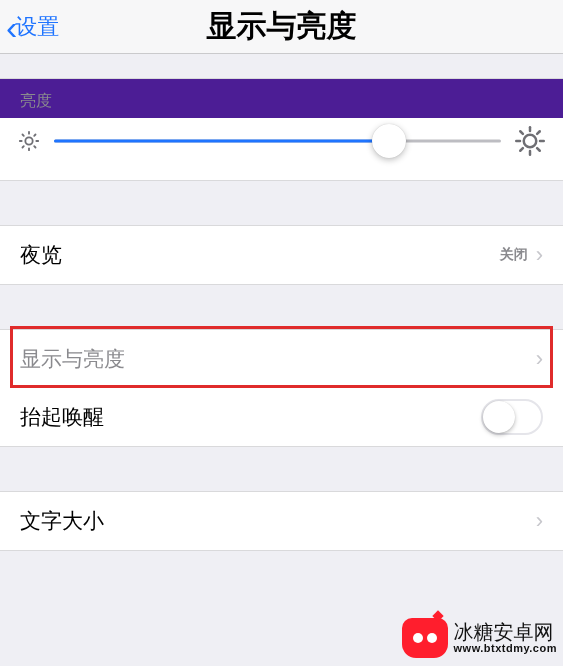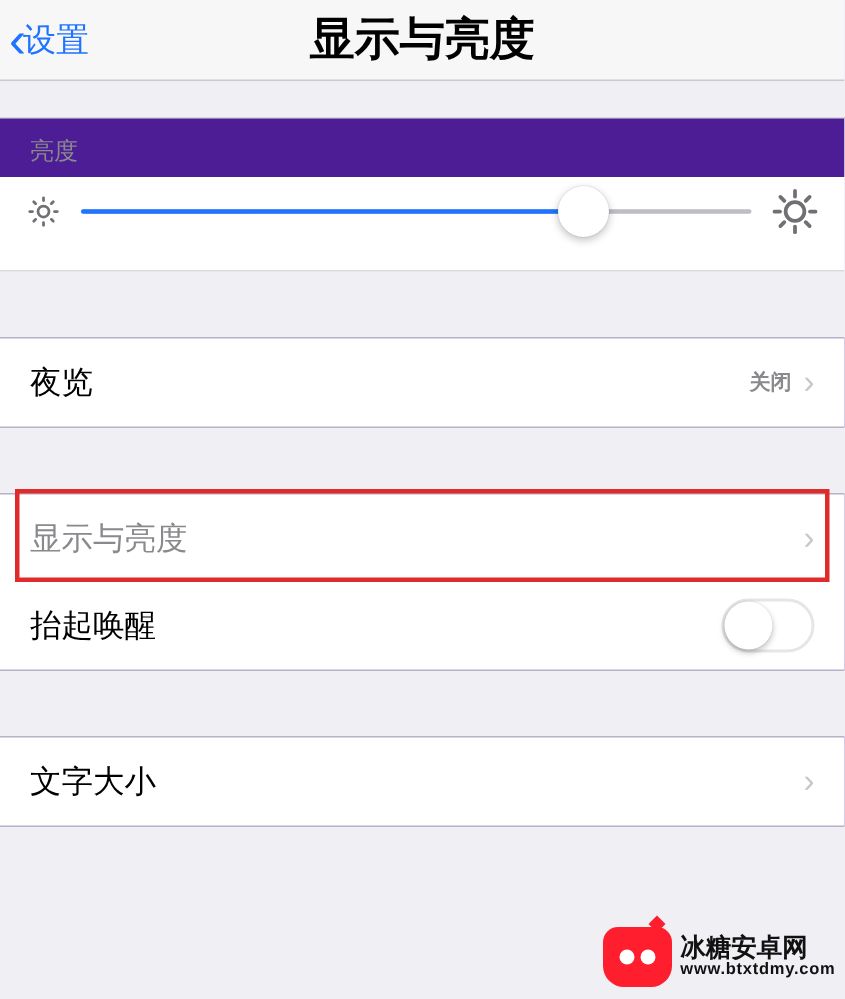--- a/index.html
+++ b/index.html
@@ -34,21 +34,21 @@
     color: #1f74ff;
     font-size: 22px;
     cursor: pointer;
   }
   .back .chev {
     font-size: 34px;
     line-height: 34px;
     margin-right: -2px;
   }
 
-  .group { background: #4c1d95; border-top: 1px solid #d9d9db; border-bottom: 1px solid #d9d9db; }
+  .group { background: #14532d; border-top: 1px solid #d9d9db; border-bottom: 1px solid #d9d9db; }
   .gap-short { height: 24px; }
   .gap-tall { height: 44px; }
 
   .section-label {
     font-size: 16px;
     color: #8a8a8e;
     padding: 12px 20px 6px 20px;
     background: #4c1d95;
     border-top: 1px solid #d9d9db;
   }
@@ -168,21 +168,21 @@
     top: -6px; right: 6px;
     width: 8px; height: 8px;
     background: #ff1e2d;
     transform: rotate(45deg);
   }
   .brand .pill .dot {
     width: 10px; height: 10px; background: #fff; border-radius: 50%;
     margin: 0 2px;
   }
   .brand .txt { display: flex; flex-direction: column; line-height: 1.05; }
-  .brand .cn  { font-size: 17px; font-weight: 700; color: #111; }
+  .brand .cn  { font-size: 20px; font-weight: 400; color: #111; }
   .brand .url { font-size: 11px; color: #111; letter-spacing: .5px; }
 </style>
 </head>
 <body>
 
 <div class="header">
   <div class="back">
     <span class="chev">‹</span>
     <span>设置</span>
   </div>

